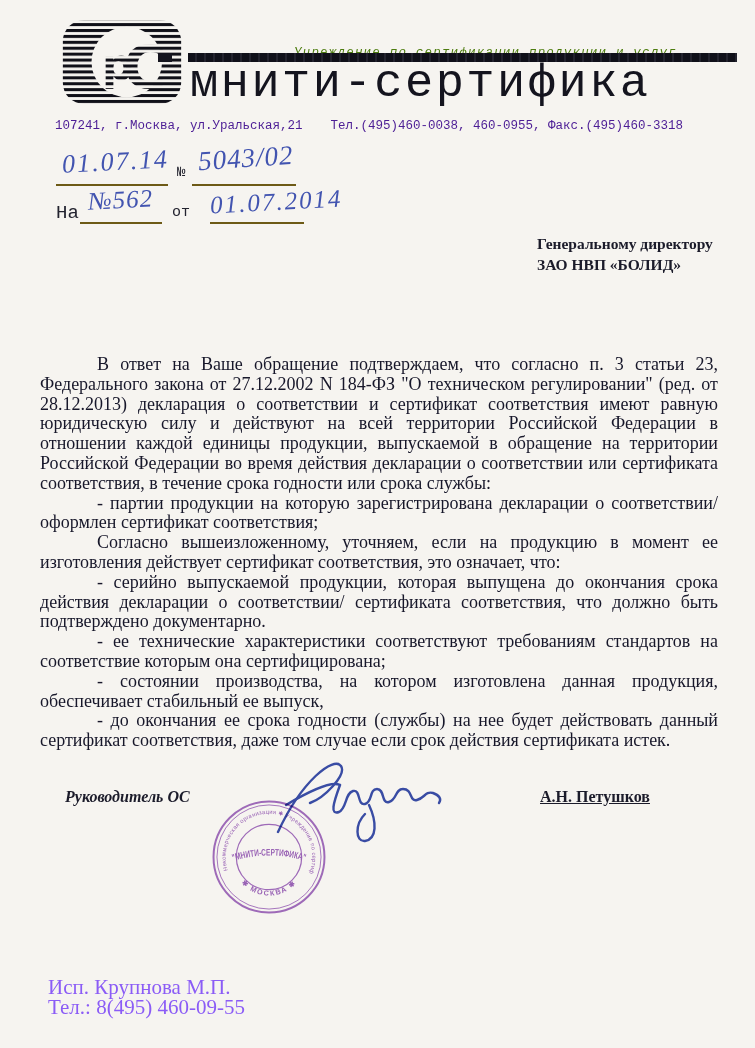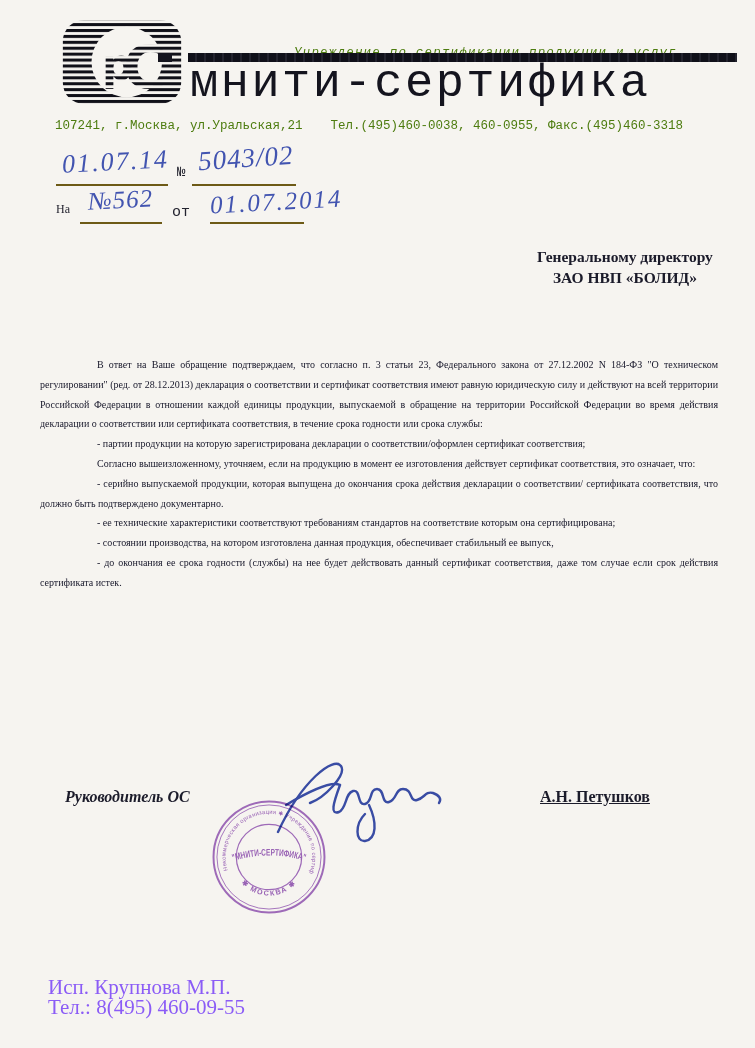--- a/index.html
+++ b/index.html
@@ -19,42 +19,42 @@
   .bar{position:absolute;top:53px;height:9px;background:#14141e;}
   .bar-main{left:188px;width:549px;
     background:repeating-linear-gradient(90deg,#101019 0 7px,#23232e 7px 9px);}
   .bar-frag{left:158px;width:14px;}
   .org-title{
     position:absolute;left:190px;top:57px;
     font-family:"Liberation Mono", monospace;
     font-size:47px;font-weight:400;letter-spacing:2.5px;color:#14141e;white-space:nowrap;
   }
   .addr-row{position:absolute;top:119px;left:55px;width:660px;
-    font-family:"Liberation Mono", monospace;font-size:12.5px;color:#4d7c0f;white-space:nowrap;}
+    font-family:"Liberation Mono", monospace;font-size:12.5px;color:#4c1d95;white-space:nowrap;}
   .addr-row .phones{margin-left:28px;}
   
   .hw{font-family:"Liberation Serif", serif;font-style:italic;color:#4254b0;}
   .hw1{position:absolute;left:62px;top:147px;font-size:26px;transform:rotate(-3deg);letter-spacing:2px;}
   .hw2{position:absolute;left:198px;top:143px;font-size:27px;transform:rotate(-4deg);letter-spacing:1px;}
   .hw3{position:absolute;left:88px;top:186px;font-size:25px;transform:rotate(-3deg);letter-spacing:1px;}
   .hw4{position:absolute;left:210px;top:188px;font-size:25px;transform:rotate(-3deg);letter-spacing:2px;}
   .blank{position:absolute;height:2px;background:#6d5a16;}
   .bl1{left:56px;top:184px;width:112px;}
   .bl2{left:192px;top:184px;width:104px;}
   .bl3{left:80px;top:222px;width:82px;}
   .bl4{left:210px;top:222px;width:94px;}
   .plabel{position:absolute;font-family:"Liberation Mono", monospace;color:#23232f;}
   .no-sign{left:177px;top:164px;font-size:14px;}
-  .na-label{left:56px;top:202px;font-size:12px;font-family:Liberation Serif, serif;}
+  .na-label{left:56px;top:202px;font-size:19px;}
   .ot-label{left:172px;top:204px;font-size:15px;}
   
-  .recipient{position:absolute;left:537px;top:246px;font-weight:bold;font-size:15.5px;line-height:21px;white-space:nowrap;text-align:center;}
+  .recipient{position:absolute;left:537px;top:233px;font-weight:bold;font-size:15.5px;line-height:21px;white-space:nowrap;}
   
   .body-text{position:absolute;left:40px;top:355px;width:678px;
-    font-size:10px;line-height:19.8px;text-align:justify;color:#17172a;}
+    font-size:18px;line-height:19.8px;text-align:justify;color:#17172a;}
   .body-text p{margin:0;text-indent:57px;}
   
   .sig-role{position:absolute;left:65px;top:788px;font-weight:bold;font-size:16px;font-style:italic;}
   .sig-name{position:absolute;left:540px;top:788px;font-weight:bold;font-size:16px;text-decoration:underline;}
   .stamp{position:absolute;left:193px;top:781px;width:152px;height:152px;mix-blend-mode:multiply;}
   .signature{position:absolute;left:272px;top:752px;width:180px;height:95px;mix-blend-mode:multiply;}
   
   .footer{position:absolute;left:48px;top:977px;font-size:21px;line-height:20px;color:#8b5cf6;}
 </style>
 </head>

